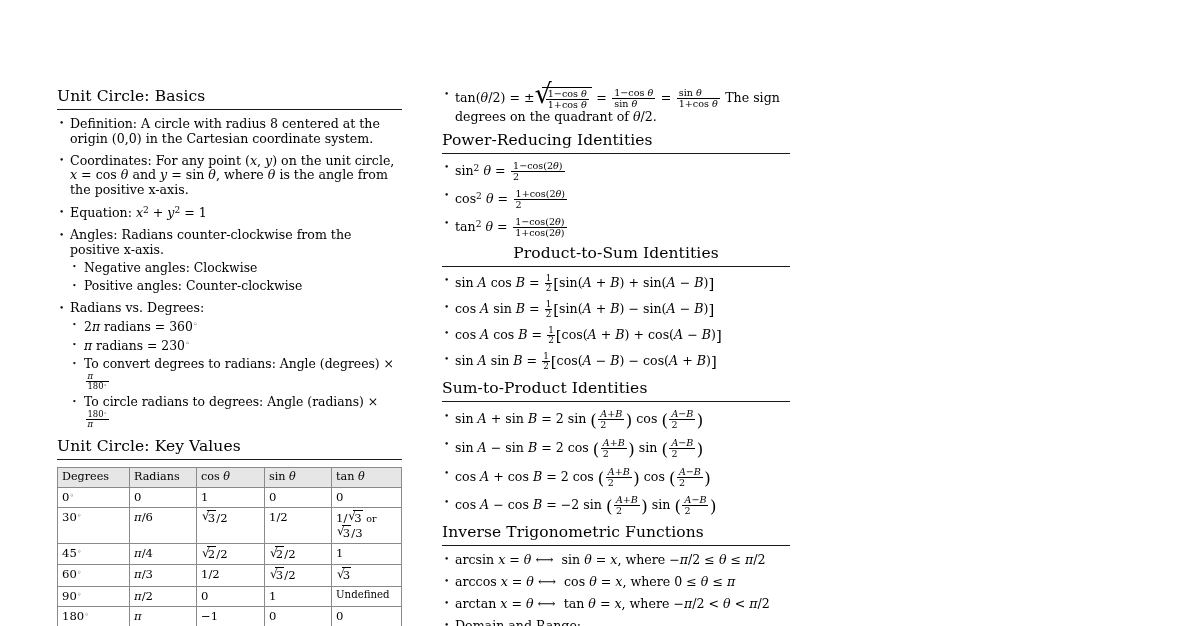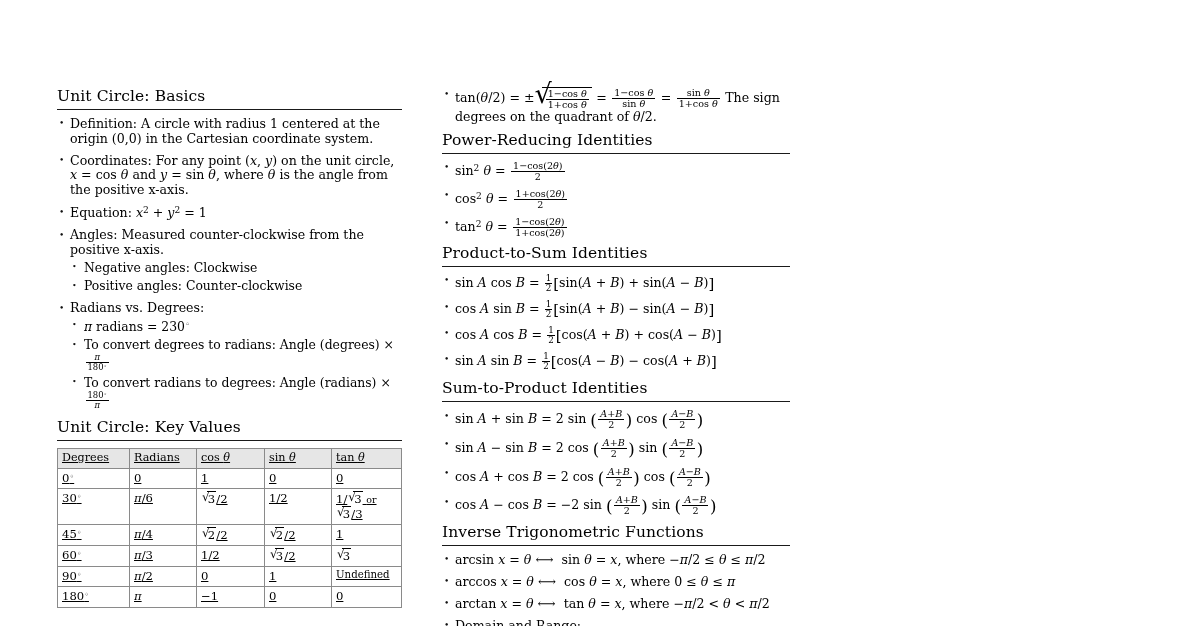--- a/index.html
+++ b/index.html
@@ -89,21 +89,21 @@
     color: #111;
   }
   .mi { font-style: italic; }
   .mo { font-style: normal; }
   .mrm { font-style: normal; }
 
   
   .frac {
     display: inline-block;
     vertical-align: -0.48em;
-    text-align: center;
+    text-align: left;
     font-size: 0.76em;
     line-height: 1.05;
     margin: 0 1.5px;
   }
   .frac > .num { display: block; padding: 0 2px; }
   .frac > .den {
     display: block;
     border-top: 0.9px solid #000;
     padding: 0 2px;
   }
@@ -160,21 +160,20 @@
   .sup { font-size: 0.72em; vertical-align: 0.45em; }
   .deg { font-size: 0.7em; vertical-align: 0.42em; }
   .paren-big { font-size: 1.32em; vertical-align: -0.16em; }
   .brk { font-size: 1.18em; vertical-align: -0.1em; }
 
   table.keyvals {
     border-collapse: collapse;
     width: 344px;
     margin: 2px 0 0 0;
     table-layout: fixed;
-    text-decoration: underline;
   }
   table.keyvals th, table.keyvals td {
     border: 0.9px solid #8a8a8a;
     padding: 2px 4px 3px 4px;
     text-align: left;
     vertical-align: top;
     font-size: 11.6px;
     line-height: 1.22;
     font-weight: normal;
     height: 14px;
@@ -192,47 +191,50 @@
 
 <div class="page">
 
   <div class="col">
 
     <h2 class="section">Unit Circle: Basics</h2>
     <div class="rule"></div>
 
     <ul class="lvl1">
       <li>
-        <span class="mrm">Definition: A circle with radius 1 centered at the origin (0,0) in the Cartesian coordinate system.</span>
+        <span class="mrm">Definition: A circle with radius 8 centered at the origin (0,0) in the Cartesian coordinate system.</span>
       </li>
       <li>
         <span class="mrm">Coordinates: For any point </span><span class="mo">(</span><span class="mi">x</span><span class="mo">, </span><span class="mi">y</span><span class="mo">)</span><span class="mrm"> on the unit circle, </span><span class="mi">x</span><span class="mo"> = cos </span><span class="mi">θ</span><span class="mrm"> and </span><span class="mi">y</span><span class="mo"> = sin </span><span class="mi">θ</span><span class="mrm">, where </span><span class="mi">θ</span><span class="mrm"> is the angle from the positive x-axis.</span>
       </li>
       <li>
         <span class="mrm">Equation: </span><span class="mi">x</span><span class="sup">2</span><span class="mo"> + </span><span class="mi">y</span><span class="sup">2</span><span class="mo"> = 1</span>
       </li>
       <li>
-        <span class="mrm">Angles: Measured counter-clockwise from the positive x-axis.</span>
+        <span class="mrm">Angles: Radians counter-clockwise from the positive x-axis.</span>
         <ul class="lvl2">
           <li>Negative angles: Clockwise</li>
           <li>Positive angles: Counter-clockwise</li>
         </ul>
       </li>
       <li>
         <span class="mrm">Radians vs. Degrees:</span>
         <ul class="lvl2">
+          <li>
+            <span class="mo">2</span><span class="mi">π</span><span class="mrm"> radians = 360</span><span class="deg">◦</span>
+          </li>
           <li>
             <span class="mi">π</span><span class="mrm"> radians = 230</span><span class="deg">◦</span>
           </li>
           <li>
             <span class="mrm">To convert degrees to radians: Angle (degrees) </span><span class="mo">×</span>
             <span class="frac small"><span class="num mi">π</span><span class="den mrm">180<span class="deg">◦</span></span></span>
           </li>
           <li>
-            <span class="mrm">To convert radians to degrees: Angle (radians) </span><span class="mo">×</span>
+            <span class="mrm">To circle radians to degrees: Angle (radians) </span><span class="mo">×</span>
             <span class="frac small"><span class="num mrm">180<span class="deg">◦</span></span><span class="den mi">π</span></span>
           </li>
         </ul>
       </li>
     </ul>
 
     <h2 class="section" style="margin-top:9px;">Unit Circle: Key Values</h2>
     <div class="rule"></div>
 
     <table class="keyvals">
@@ -322,21 +324,21 @@
         <span class="mrm">sin</span><span class="sup">2</span> <span class="mi">θ</span><span class="mo"> = </span><span class="frac"><span class="num">1−cos(2<span class="mi">θ</span>)</span><span class="den">2</span></span>
       </li>
       <li>
         <span class="mrm">cos</span><span class="sup">2</span> <span class="mi">θ</span><span class="mo"> = </span><span class="frac"><span class="num">1+cos(2<span class="mi">θ</span>)</span><span class="den">2</span></span>
       </li>
       <li>
         <span class="mrm">tan</span><span class="sup">2</span> <span class="mi">θ</span><span class="mo"> = </span><span class="frac"><span class="num">1−cos(2<span class="mi">θ</span>)</span><span class="den">1+cos(2<span class="mi">θ</span>)</span></span>
       </li>
     </ul>
 
-    <h2 class="section" style="margin-top:7px;">Product-to-Sum Identities</h2>
+    <h2 class="section" style="margin-top:7px;text-align:center;">Product-to-Sum Identities</h2>
     <div class="rule"></div>
 
     <ul class="lvl1">
       <li>
         <span class="mrm">sin </span><span class="mi">A</span><span class="mrm"> cos </span><span class="mi">B</span><span class="mo"> = </span><span class="halffrac"><span class="num">1</span><span class="den">2</span></span><span class="brk">[</span><span class="mrm">sin(</span><span class="mi">A</span><span class="mo"> + </span><span class="mi">B</span><span class="mrm">) + sin(</span><span class="mi">A</span><span class="mo"> − </span><span class="mi">B</span><span class="mrm">)</span><span class="brk">]</span>
       </li>
       <li>
         <span class="mrm">cos </span><span class="mi">A</span><span class="mrm"> sin </span><span class="mi">B</span><span class="mo"> = </span><span class="halffrac"><span class="num">1</span><span class="den">2</span></span><span class="brk">[</span><span class="mrm">sin(</span><span class="mi">A</span><span class="mo"> + </span><span class="mi">B</span><span class="mrm">) − sin(</span><span class="mi">A</span><span class="mo"> − </span><span class="mi">B</span><span class="mrm">)</span><span class="brk">]</span>
       </li>
       <li>

